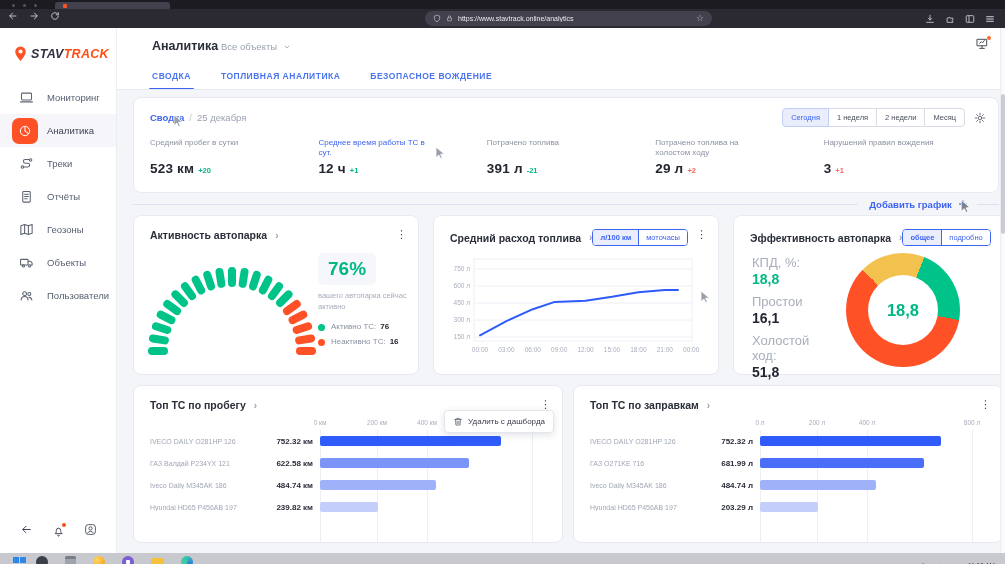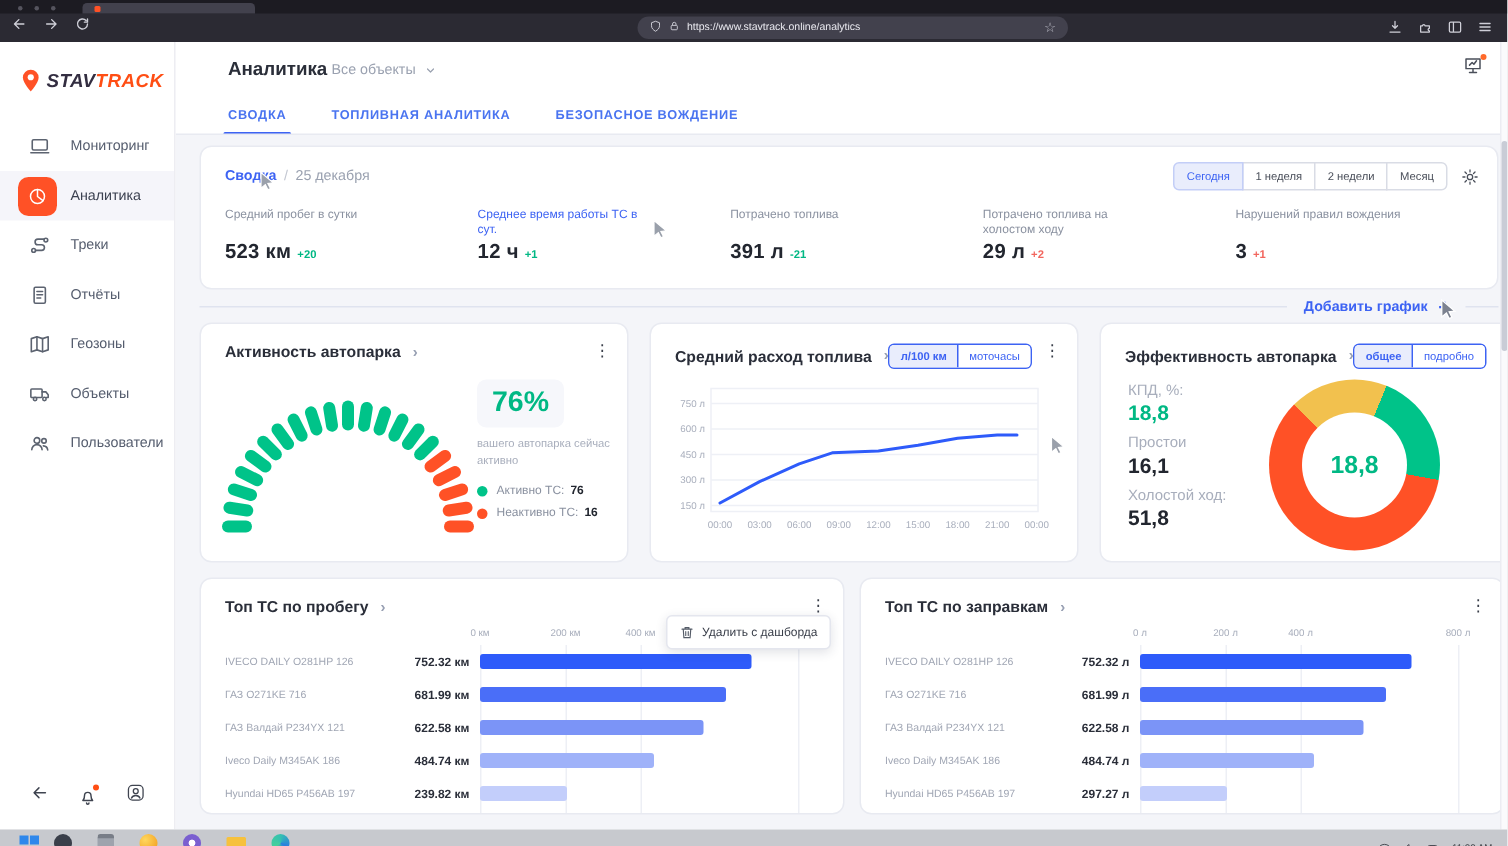--- a/index.html
+++ b/index.html
@@ -93,21 +93,21 @@
   .caption{font-size:7.5px;color:#a8aebc;line-height:1.45;margin-top:6px;width:90px}
   .legend{margin-top:9px}
   .lrow{display:flex;align-items:flex-end;margin-top:6px;font-size:8px;color:#8a91a0;white-space:nowrap}
   .ldot{width:7px;height:7px;border-radius:50%;margin-right:6px;flex:none}
   .lval{color:#22262f;font-weight:bold;margin-left:4px}
 
   .linewrap{padding:9px 6px 0 10px}
 
   .eff-body{display:flex;padding:2px 12px 0 18px;align-items:flex-start}
   .stats{width:78px;flex:none}
-  .stat-lbl{font-size:10px;color:#a8aebc;margin-top:7px}
+  .stat-lbl{font-size:13px;color:#a8aebc;margin-top:7px}
   .stat-val{font-size:14px;font-weight:bold;color:#22262f;margin-top:1px}
   .stat-val.accent{color:#00b884}
   .donut{position:relative;width:114px;height:114px;border-radius:50%;margin-left:16px;margin-top:5px;flex:none}
   .hole{position:absolute;inset:22px;background:#fff;border-radius:50%;display:flex;align-items:center;justify-content:center;font-size:16.5px;font-weight:bold;color:#00b884}
 
   .row2{display:flex;gap:10px;margin-top:10px}
   .bcard{width:430px;height:158px;position:relative;flex:none}
   .bchart{position:relative;padding:4px 14px 0 16px}
   .axisrow{position:relative;height:15px;margin-left:170px}
   .atick{position:absolute;top:4px;font-size:6.5px;color:#a8aebc;transform:translateX(-50%);white-space:nowrap}
@@ -506,27 +506,20 @@
                   <div class="vline" style="left: 212px;"></div>
                 </div>
                 <div class="brow">
                   <span class="blabel">IVECO DAILY O281HP 126</span>
                   <span class="bval">752.32 км</span>
                   <span class="btrack">
                     <span class="bfill" style="width: 180.6px; background: rgb(46, 91, 250);"></span>
                   </span>
                 </div>
                 <div class="brow">
-                  <span class="blabel">ГАЗ O271KE 716</span>
-                  <span class="bval">681.99 км</span>
-                  <span class="btrack">
-                    <span class="bfill" style="width: 163.7px; background: rgb(74, 110, 248);"></span>
-                  </span>
-                </div>
-                <div class="brow">
                   <span class="blabel">ГАЗ Валдай P234YX 121</span>
                   <span class="bval">622.58 км</span>
                   <span class="btrack">
                     <span class="bfill" style="width: 149.4px; background: rgb(123, 148, 247);"></span>
                   </span>
                 </div>
                 <div class="brow">
                   <span class="blabel">Iveco Daily M345AK 186</span>
                   <span class="bval">484.74 км</span>
                   <span class="btrack">
@@ -576,36 +569,29 @@
                   </span>
                 </div>
                 <div class="brow">
                   <span class="blabel">ГАЗ O271KE 716</span>
                   <span class="bval">681.99 л</span>
                   <span class="btrack">
                     <span class="bfill" style="width: 163.7px; background: rgb(74, 110, 248);"></span>
                   </span>
                 </div>
                 <div class="brow">
-                  <span class="blabel">ГАЗ Валдай P234YX 121</span>
-                  <span class="bval">622.58 л</span>
-                  <span class="btrack">
-                    <span class="bfill" style="width: 149.4px; background: rgb(123, 148, 247);"></span>
-                  </span>
-                </div>
-                <div class="brow">
                   <span class="blabel">Iveco Daily M345AK 186</span>
                   <span class="bval">484.74 л</span>
                   <span class="btrack">
                     <span class="bfill" style="width: 116.3px; background: rgb(159, 178, 249);"></span>
                   </span>
                 </div>
                 <div class="brow">
                   <span class="blabel">Hyundai HD65 P456AB 197</span>
-                  <span class="bval">297.27 л</span>
+                  <span class="bval">203.29 л</span>
                   <span class="btrack">
                     <span class="bfill" style="width: 57.6px; background: rgb(195, 206, 251);"></span>
                   </span>
                 </div>
               </div>
           </div>
         </div>
 
       </div>
     </div>

